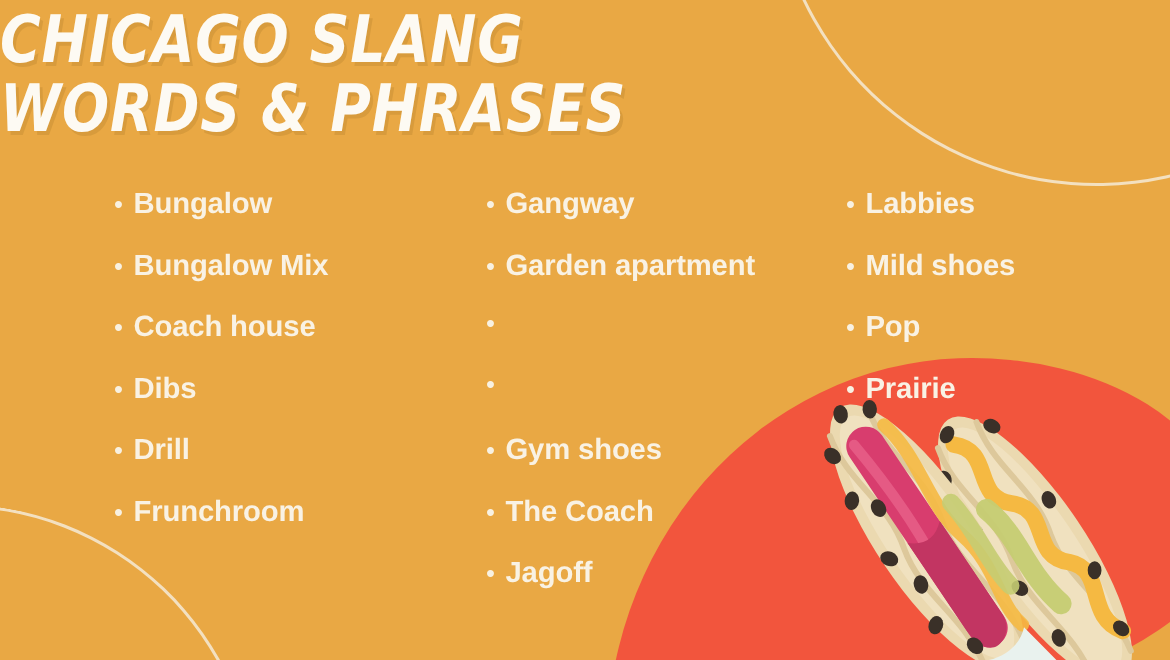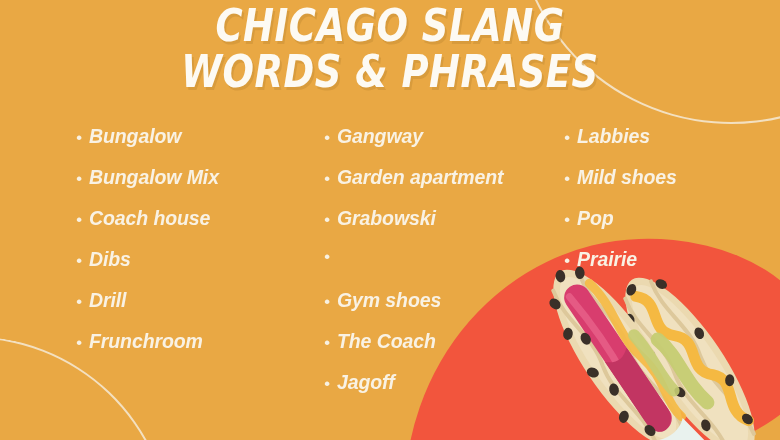--- a/index.html
+++ b/index.html
@@ -45,21 +45,21 @@
     border-right-color: #f5ead6;
     transform: rotate(10deg);
   }
 
   
   .headline {
     position: absolute;
     top: 2px;
     left: 0;
     width: 780px;
-    text-align: center;
+    text-align: left;
     z-index: 5;
   }
   .headline-line {
     display: block;
     color: #fdfaf3;
     font-family: "DejaVu Sans", sans-serif;
     font-weight: 700;
     font-style: italic;
     letter-spacing: 0.5px;
     line-height: 0.98;
@@ -77,21 +77,20 @@
     top: 125px;
     left: 0;
     width: 780px;
     height: 280px;
     z-index: 6;
     display: block;
   }
   .col {
     position: absolute;
     top: 0;
-    font-style: italic;
   }
   .col-0 { left: 76px; width: 250px; }
   .col-1 { left: 324px; width: 240px; }
   .col-2 { left: 564px; width: 210px; }
 
   .item {
     display: flex;
     align-items: baseline;
     height: 41px;
     white-space: nowrap;
@@ -244,21 +243,20 @@
       <div class="item">
         <span class="bullet"></span>
         <span class="item-label">Gangway</span>
       </div>
       <div class="item">
         <span class="bullet"></span>
         <span class="item-label">Garden apartment</span>
       </div>
       <div class="item">
         <span class="bullet"></span>
-        <span class="item-label">Grabowski</span>
       </div>
       <div class="item">
         <span class="bullet"></span>
       </div>
       <div class="item">
         <span class="bullet"></span>
         <span class="item-label">Gym shoes</span>
       </div>
       <div class="item">
         <span class="bullet"></span>

